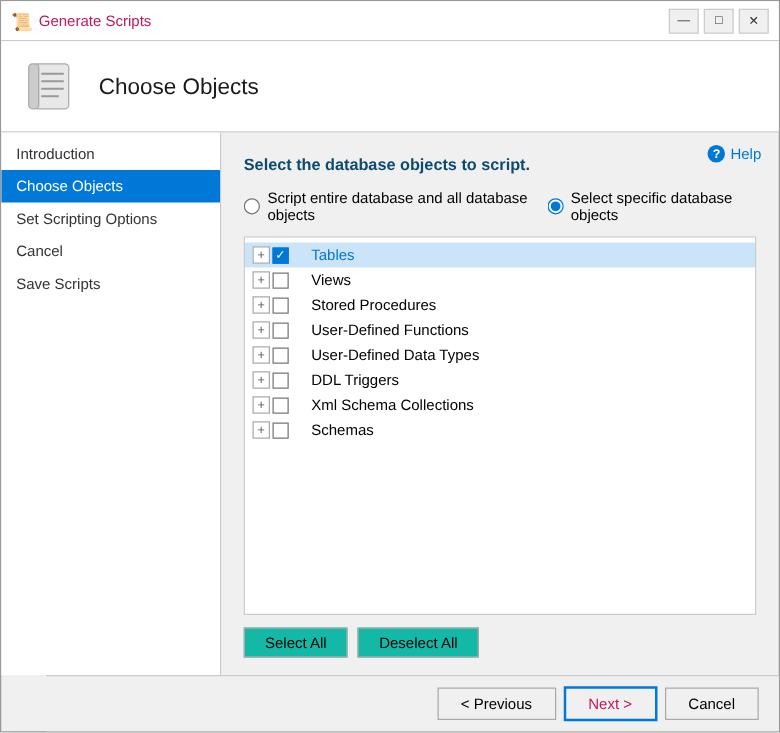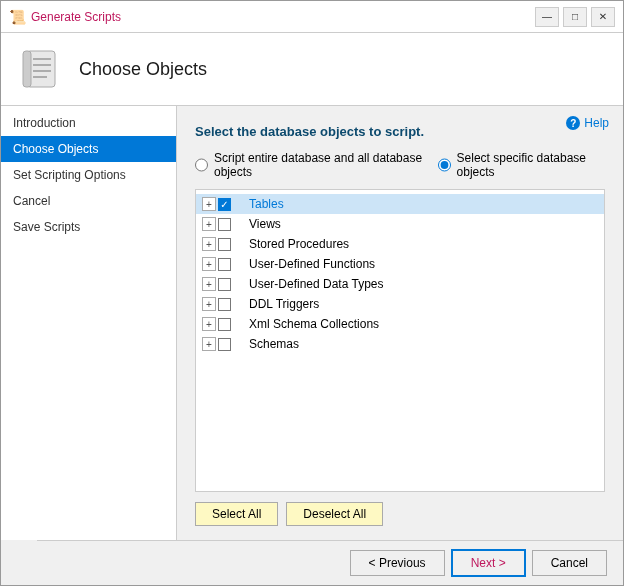--- a/index.html
+++ b/index.html
@@ -223,21 +223,21 @@
     }
 
     .select-buttons {
       display: flex;
       gap: 8px;
     }
     .select-btn {
       padding: 4px 16px;
       font-size: 12px;
       border: 1px solid #aaa;
-      background: #fef9c3;
+      background: #14b8a6;
       cursor: pointer;
       color: #000;
     }
 
     .footer {
       border-top: 1px solid #ccc;
       background: #f0f0f0;
       padding: 8px 16px;
       display: flex;
       justify-content: flex-end;

